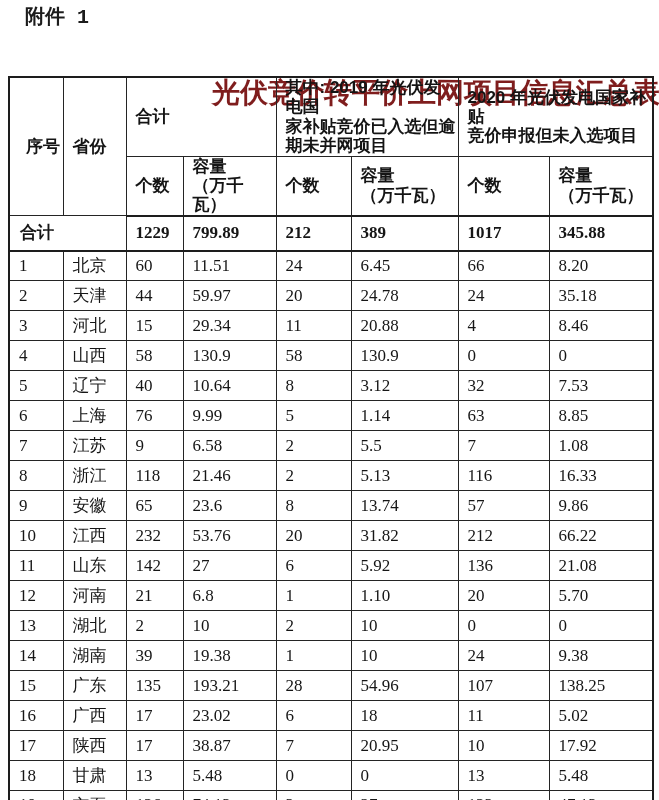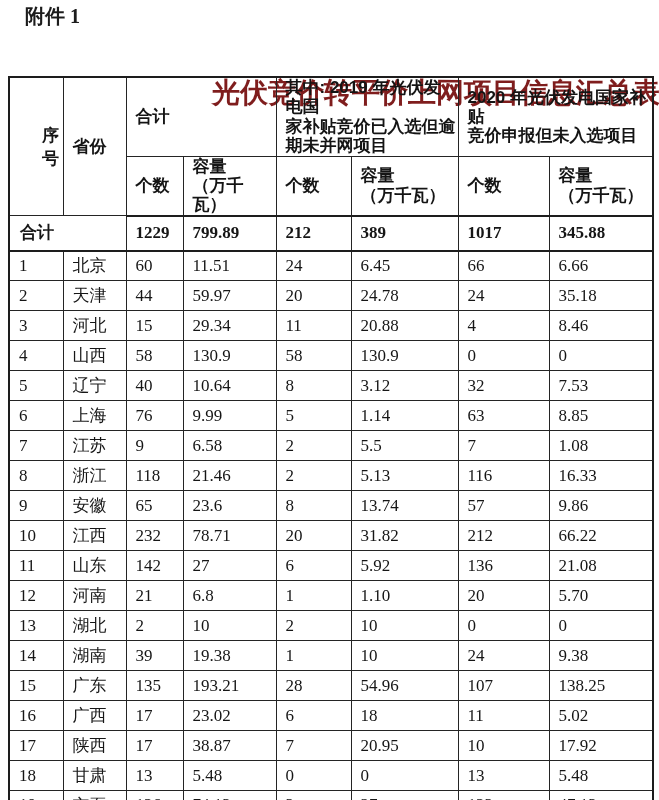--- a/index.html
+++ b/index.html
@@ -6,21 +6,21 @@
   body {
     width: 659px; height: 800px;
     background: #ffffff;
     position: relative;
     font-family: "Liberation Serif", serif;
     color: #161616;
     overflow: hidden;
   }
   .attachment-label {
     position: absolute; left: 25px; top: 3px;
-    font-family: Liberation Serif, serif;
+    font-family: Liberation Mono, monospace;
     font-weight: bold; font-size: 20px;
     color: #1c1c1c;
   }
   .doc-title {
     position: absolute; top: 34px; left: 40px; width: 620px;
     text-align: right;
     font-family: "Liberation Sans", sans-serif;
     font-weight: bold; font-size: 28px;
     color: #7f1d1d;
     letter-spacing: 0px;
@@ -45,21 +45,21 @@
   tr.h2 { height: 53px; }
   tr.total { height: 35px; }
   tr.datarow { height: 30px; }
   .hdr {
     font-family: "Liberation Sans", sans-serif;
     font-weight: bold;
     color: #141414;
   }
   .pre { white-space: pre-line; line-height: 1.14; }
   td.c-serial { padding-left: 6px; }
-  td.hdr.c-serial { padding-left: 32px; }
+  td.hdr.c-serial { padding-left: 16px; }
   td.c-prov { padding-left: 10px; }
   tr.h2 td { border-bottom: 2px solid #1d1d1d; }
   tr.total td { border-bottom: 2px solid #1d1d1d; font-weight: bold; }
   tr.total td.total-label {
     font-family: "Liberation Sans", sans-serif;
     padding-left: 10px;
   }
 </style>
 </head>
 <body>
@@ -111,21 +111,21 @@
       <td>345.88</td>
     </tr>
   <tr class="datarow">
         <td class="c-serial">1</td>
         <td class="c-prov">北京</td>
         <td>60</td>
         <td>11.51</td>
         <td>24</td>
         <td>6.45</td>
         <td>66</td>
-        <td>6.66</td>
+        <td>8.20</td>
       </tr>
       <tr class="datarow">
         <td class="c-serial">2</td>
         <td class="c-prov">天津</td>
         <td>44</td>
         <td>59.97</td>
         <td>20</td>
         <td>24.78</td>
         <td>24</td>
         <td>35.18</td>
@@ -197,21 +197,21 @@
         <td>23.6</td>
         <td>8</td>
         <td>13.74</td>
         <td>57</td>
         <td>9.86</td>
       </tr>
       <tr class="datarow">
         <td class="c-serial">10</td>
         <td class="c-prov">江西</td>
         <td>232</td>
-        <td>78.71</td>
+        <td>53.76</td>
         <td>20</td>
         <td>31.82</td>
         <td>212</td>
         <td>66.22</td>
       </tr>
       <tr class="datarow">
         <td class="c-serial">11</td>
         <td class="c-prov">山东</td>
         <td>142</td>
         <td>27</td>

